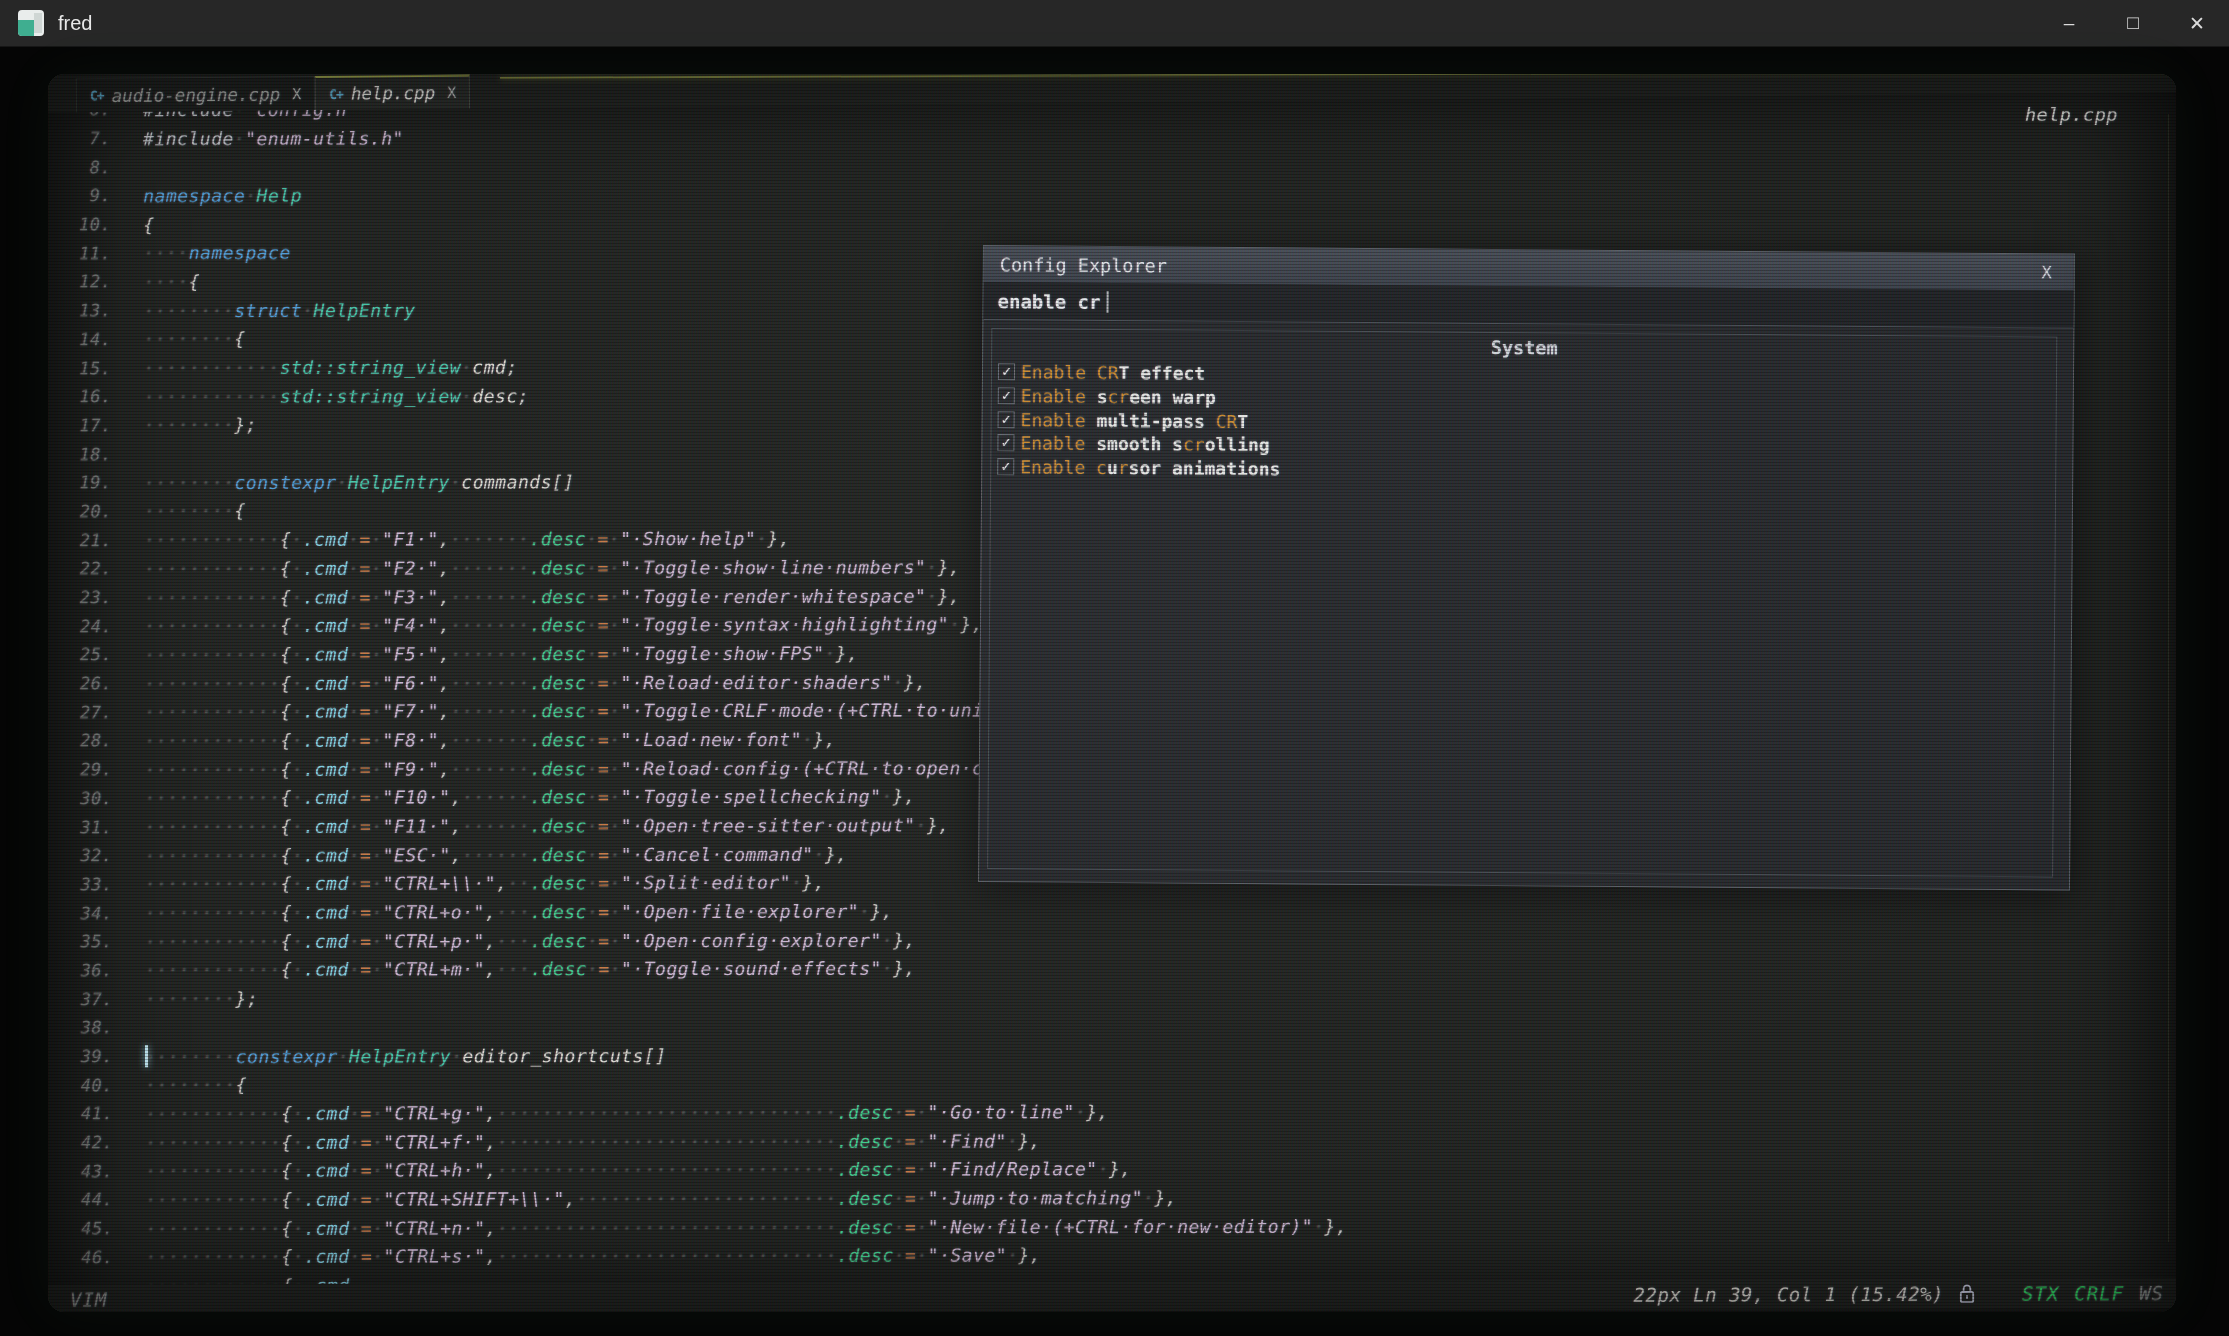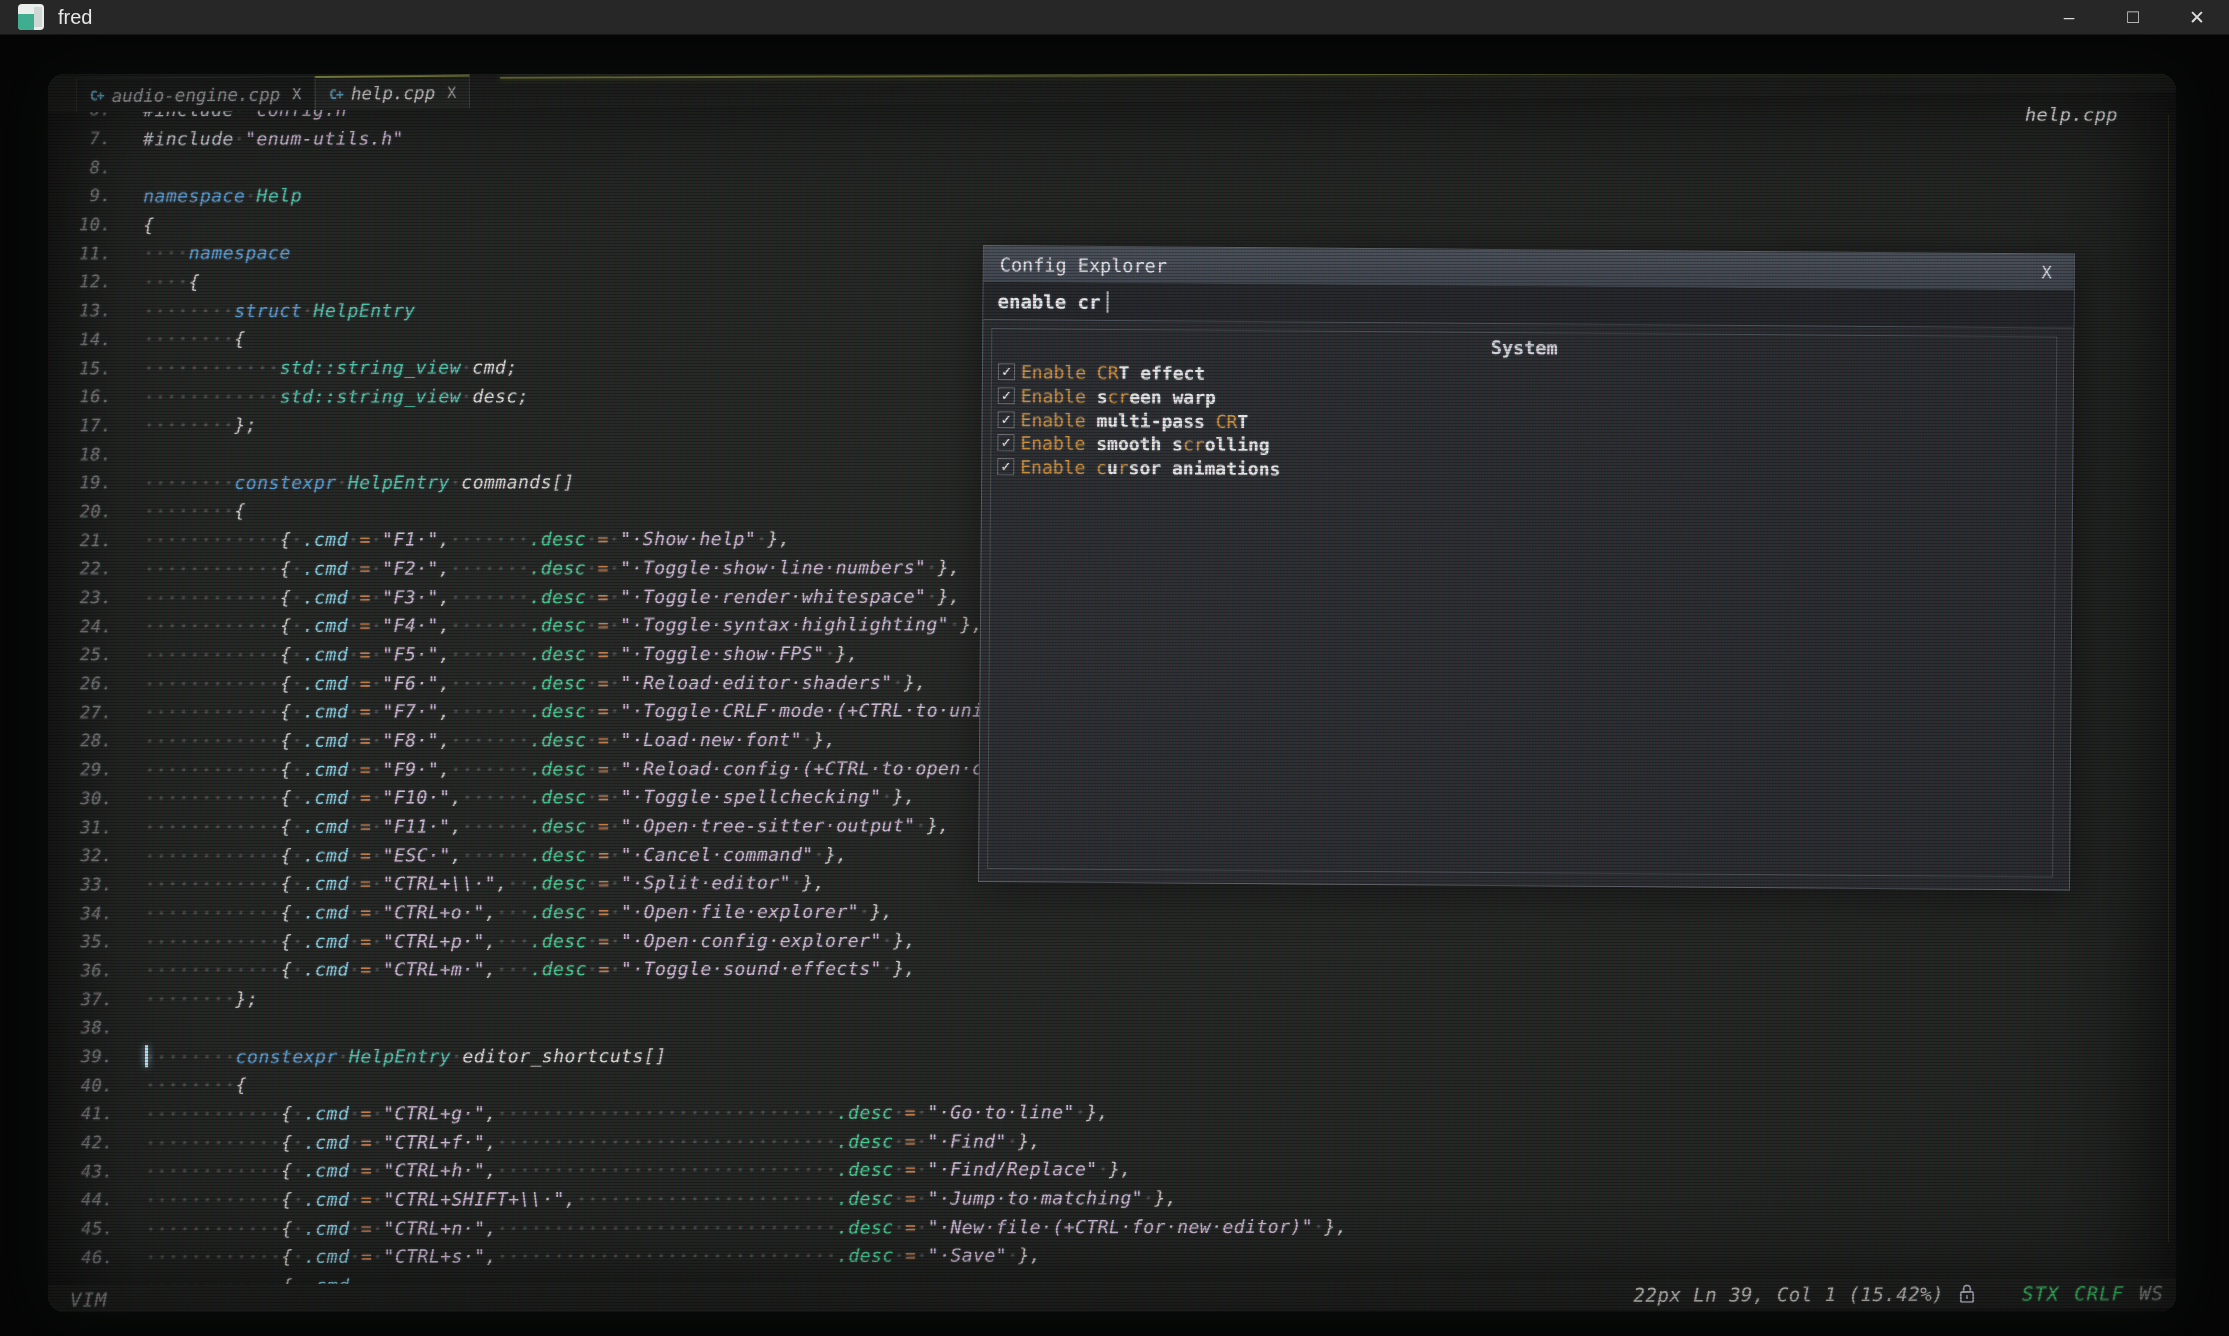--- a/index.html
+++ b/index.html
@@ -1,19 +1,19 @@
 <!DOCTYPE html>
 <html><head>
 <meta charset="utf-8">
 <style>
   html,body{margin:0;padding:0;background:#050505;width:2229px;height:1336px;overflow:hidden;}
   *{box-sizing:border-box;}
 
   
-  .titlebar{position:absolute;left:0;top:0;width:2229px;height:35px;background:#272727;
+  .titlebar{position:absolute;left:0;top:0;width:2229px;height:47px;background:#272727;
     border-bottom:1px solid #161616;display:flex;align-items:center;
     font-family:"Liberation Sans",sans-serif;}
   .app-icon{width:26px;height:26px;margin-left:18px;border-radius:4px;background:#e9edec;position:relative;overflow:hidden;flex:none;}
   .app-icon::after{content:"";position:absolute;left:0;bottom:0;width:16px;height:16px;background:#3fae90;}
   .app-icon::before{content:"";position:absolute;right:2px;top:3px;width:8px;height:20px;background:#cfd6d4;}
   .win-title{color:#e8e8e8;font-size:20px;margin-left:14px;}
   .win-controls{margin-left:auto;display:flex;height:45px;}
   .win-btn{width:64px;height:45px;display:flex;align-items:center;justify-content:center;
     color:#dcdcdc;font-size:19px;cursor:default;}
 

